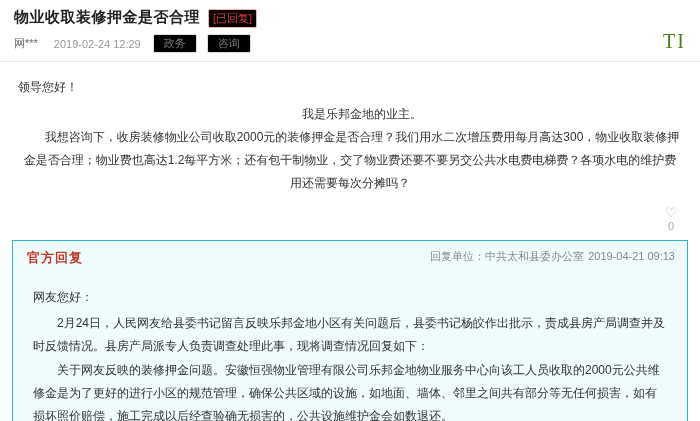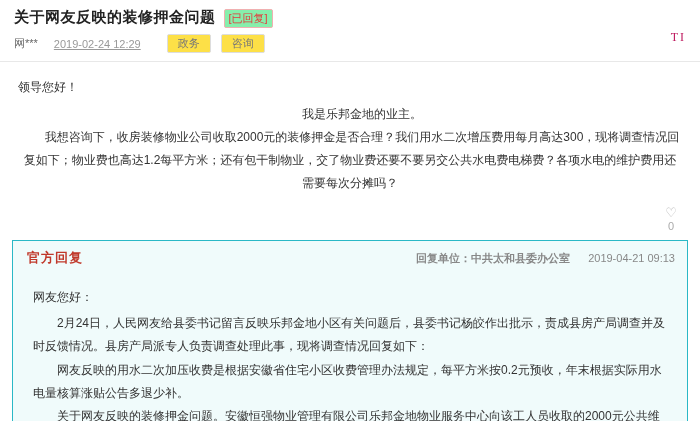--- a/index.html
+++ b/index.html
@@ -33,21 +33,21 @@
     font-size: 15px;
     font-weight: bold;
     color: #222222;
     letter-spacing: 0.5px;
   }
   .reply-badge {
     margin-left: 8px;
     font-size: 11px;
     color: #e4393c;
     border: 1px solid #f0b0b1;
-    background: #86efac;
+    background: #000000;
     padding: 2px 4px;
     border-radius: 2px;
     line-height: 1.2;
   }
 
   
   .meta-row {
     display: flex;
     align-items: center;
     padding: 2px 14px 8px 14px;
@@ -55,39 +55,38 @@
     color: #888888;
     border-bottom: 1px solid #e8e8e8;
     position: relative;
   }
   .meta-user {
     color: #666666;
     margin-right: 16px;
   }
   .meta-date {
     color: #999999;
-    margin-right: 26px;
-    text-decoration: underline;
+    margin-right: 12px;
   }
   .tag {
     border: 1px solid #dddddd;
     color: #777777;
-    background: #fde047;
+    background: #000000;
     font-size: 11px;
     padding: 2px 10px;
     margin-right: 10px;
     border-radius: 2px;
     line-height: 1.2;
   }
   .watermark {
     position: absolute;
     right: 14px;
     top: -2px;
-    font-size: 12px;
-    color: #be185d;
+    font-size: 20px;
+    color: #4d7c0f;
     letter-spacing: 2px;
     font-family: "Liberation Serif", serif;
   }
 
   
   .question {
     padding: 14px 18px 2px 18px;
     line-height: 1.9;
     font-size: 12px;
     color: #333333;
@@ -129,37 +128,36 @@
   .reply-block {
     margin: 0 12px 10px 12px;
     border: 1px solid #2ab8c6;
     background: #f0fbfb;
     position: relative;
     padding: 0 0 14px 0;
     box-sizing: border-box;
   }
   .reply-header {
     display: flex;
-    align-items: center;
+    align-items: flex-start;
     justify-content: space-between;
     padding: 8px 12px 6px 14px;
   }
   .reply-title {
     font-size: 13px;
     font-weight: bold;
     color: #c0392b;
     letter-spacing: 1px;
   }
   .reply-meta {
     font-size: 11px;
     color: #888888;
   }
   .reply-meta .unit {
-    margin-right: 15px;
-    font-weight: bold;
+    margin-right: 1px;
   }
   .reply-body {
     padding: 2px 20px 0 20px;
     line-height: 1.95;
     font-size: 12px;
     color: #333333;
   }
   .r-greeting {
     margin: 11px 0 2px 0;
   }
@@ -167,55 +165,54 @@
     margin: 0;
     text-indent: 2em;
   }
 </style>
 </head>
 <body>
 
 <div class="page">
 
   <div class="title-row">
-    <span class="title-text">关于网友反映的装修押金问题</span>
+    <span class="title-text">物业收取装修押金是否合理</span>
     <span class="reply-badge">[已回复]</span>
   </div>
 
   <div class="meta-row">
     <span class="meta-user">网***</span>
     <span class="meta-date">2019-02-24 12:29</span>
     <span class="tag">政务</span>
     <span class="tag">咨询</span>
     <span class="watermark">TI</span>
   </div>
 
   <div class="question">
     <p class="q-greeting">领导您好！</p>
     <p class="q-para">我是乐邦金地的业主。</p>
-    <p class="q-para">我想咨询下，收房装修物业公司收取2000元的装修押金是否合理？我们用水二次增压费用每月高达300，现将调查情况回复如下；物业费也高达1.2每平方米；还有包干制物业，交了物业费还要不要另交公共水电费电梯费？各项水电的维护费用还需要每次分摊吗？</p>
+    <p class="q-para">我想咨询下，收房装修物业公司收取2000元的装修押金是否合理？我们用水二次增压费用每月高达300，物业收取装修押金是否合理；物业费也高达1.2每平方米；还有包干制物业，交了物业费还要不要另交公共水电费电梯费？各项水电的维护费用还需要每次分摊吗？</p>
   </div>
 
   <div class="like-bar">
     <div class="like-box">
       <div class="heart-icon">♡</div>
       <div class="like-count">0</div>
     </div>
   </div>
 
   <div class="reply-block">
     <div class="reply-header">
       <span class="reply-title">官方回复</span>
       <span class="reply-meta">
         <span class="unit">回复单位：中共太和县委办公室</span>
         <span>2019-04-21 09:13</span>
       </span>
     </div>
     <div class="reply-body">
       <p class="r-greeting">网友您好：</p>
       <p class="r-para">2月24日，人民网友给县委书记留言反映乐邦金地小区有关问题后，县委书记杨皎作出批示，责成县房产局调查并及时反馈情况。县房产局派专人负责调查处理此事，现将调查情况回复如下：</p>
-      <p class="r-para">网友反映的用水二次加压收费是根据安徽省住宅小区收费管理办法规定，每平方米按0.2元预收，年末根据实际用水电量核算涨贴公告多退少补。</p>
       <p class="r-para">关于网友反映的装修押金问题。安徽恒强物业管理有限公司乐邦金地物业服务中心向该工人员收取的2000元公共维修金是为了更好的进行小区的规范管理，确保公共区域的设施，如地面、墙体、邻里之间共有部分等无任何损害，如有损坏照价赔偿，施工完成以后经查验确无损害的，公共设施维护金会如数退还。</p>
 
     </div>
   </div>
 
 </div>
 
 </body></html>

